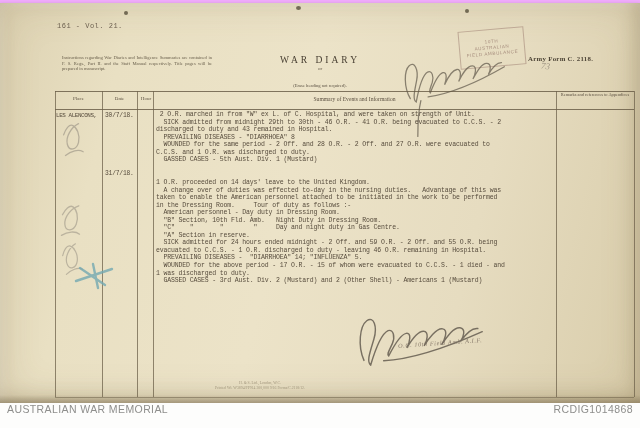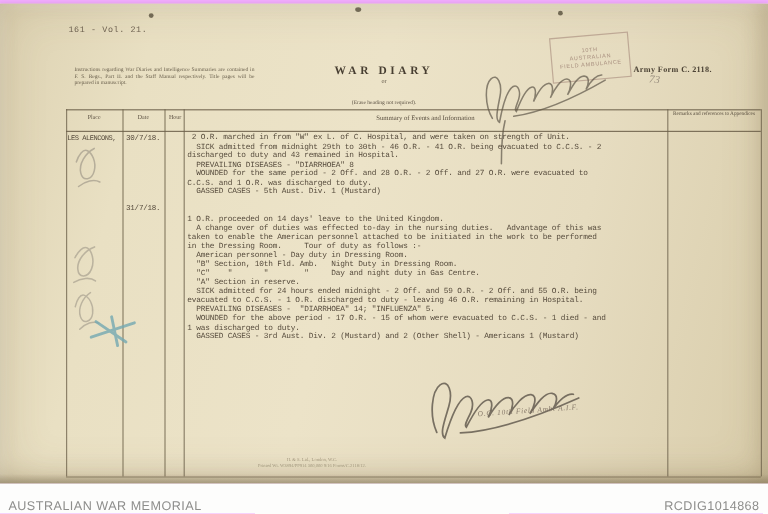--- a/index.html
+++ b/index.html
@@ -14,21 +14,21 @@
   .vline{position:absolute;width:1px;background:rgba(110,98,75,.75);}
   .hline{position:absolute;height:1px;background:rgba(100,88,66,.8);}
   .entry-lines div{white-space:pre;font-size:6.5px;line-height:7.55px;letter-spacing:-0.15px;}
   .hdr{position:absolute;text-align:center;color:#5c5142;}
   .stamp{position:absolute;left:459px;top:26px;width:64px;height:36px;
          border:1.5px solid rgba(158,128,115,.55);transform:rotate(-5deg);
          display:flex;flex-direction:column;justify-content:center;align-items:center;
          color:rgba(150,120,108,.78);font-family:"Liberation Sans",sans-serif;
          font-size:4.6px;letter-spacing:.6px;text-align:center;line-height:6px;}
   .awm-bar{position:absolute;left:0;top:403px;width:640px;height:25px;background:#fdfdfc;
-           display:flex;justify-content:space-between;align-items:flex-end;
+           display:flex;justify-content:space-between;align-items:flex-start;
            padding:0 7px;box-sizing:border-box;
            font-family:"Liberation Sans","DejaVu Sans",sans-serif;font-size:10.5px;color:#8e8e8c;letter-spacing:.4px;}
   .dot{position:absolute;border-radius:50%;background:#37301f;opacity:.65;}
   svg{position:absolute;overflow:visible;}
   .pencil{color:#8d8274;}
 </style>
 </head>
 <body>
 
 <div class="stage">
@@ -36,21 +36,21 @@
   <div class="paper">
 
     <div class="dot" style="left:124px;top:8px;width:4px;height:4px;"></div>
     <div class="dot" style="left:296px;top:3px;width:5px;height:4px;"></div>
     <div class="dot" style="left:465px;top:6px;width:4px;height:4px;"></div>
 
     <div class="abs typed" style="left:57px;top:19px;font-size:7px;color:#6d6150;letter-spacing:.5px;">161 - Vol. 21.</div>
 
     <div class="abs print" style="left:62px;top:52px;width:150px;font-size:4.6px;line-height:5.6px;text-align:justify;color:#695f4c;">Instructions regarding War Diaries and Intelligence Summaries are contained in F. S. Regs., Part II. and the Staff Manual respectively.  Title pages will be prepared in manuscript.</div>
 
-    <div class="abs print" style="left:220px;top:52px;width:200px;text-align:center;font-weight:bold;font-size:9.5px;letter-spacing:3px;color:#473e31;">WAR DIARY</div>
+    <div class="abs print" style="left:220px;top:52px;width:200px;text-align:center;font-weight:normal;font-size:9.5px;letter-spacing:3px;color:#473e31;">WAR DIARY</div>
     <div class="abs print" style="left:220px;top:63px;width:200px;text-align:center;font-size:5px;color:#5c5244;">or</div>
     <div class="abs print" style="left:220px;top:80px;width:200px;text-align:center;font-size:4.6px;color:#5c5244;">(Erase heading not required).</div>
 
     <div class="abs print" style="left:528px;top:52px;font-size:6.8px;font-weight:bold;color:#4d4436;letter-spacing:.3px;">Army Form C. 2118.</div>
 
     <div class="stamp">
       <div>10TH</div>
       <div>AUSTRALIAN</div>
       <div>FIELD AMBULANCE</div>
     </div>

